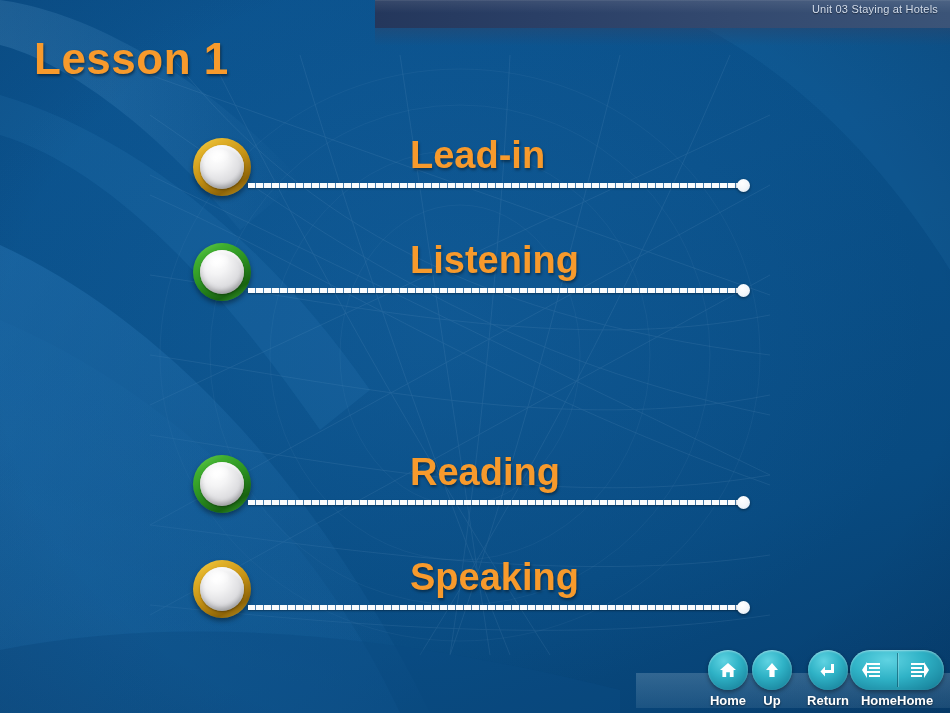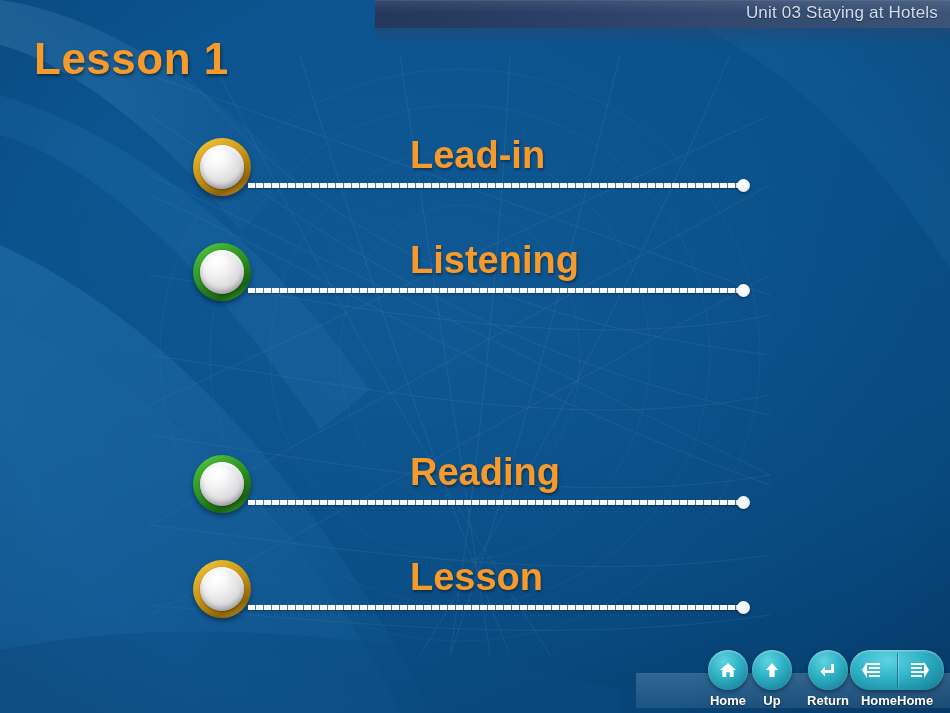--- a/index.html
+++ b/index.html
@@ -32,21 +32,21 @@
     position:absolute;left:375px;top:0;width:575px;height:28px;
     background:linear-gradient(90deg,#24375c 0%,#2a3f66 28%,#33496f 62%,#3b5478 100%);
     box-shadow:0 1px 0 rgba(255,255,255,0.07) inset;
   }
   .header-bar .hdr-sheen{
     position:absolute;left:0;top:0;right:0;height:13px;
     background:linear-gradient(180deg,rgba(255,255,255,0.09),rgba(255,255,255,0));
   }
   .header-title{
     position:absolute;right:12px;top:3px;
-    font-size:17px;color:#d2dceb;letter-spacing:.2px;
+    font-size:11px;color:#d2dceb;letter-spacing:.2px;
     text-shadow:0 1px 1px rgba(0,0,0,.45);
     white-space:nowrap;
   }
   .header-tail{
     position:absolute;left:375px;top:28px;width:575px;height:18px;
     background:linear-gradient(180deg,rgba(40,70,110,0.55),rgba(12,84,144,0));
   }
 
   
   .lesson-title{
@@ -283,21 +283,21 @@
     <div class="menu-row r4">
       <div class="pearl">
         <div class="ring gold"></div>
         <div class="inner"></div>
         <div class="glint"></div>
       </div>
       <div class="rule">
         <div class="bar"></div>
         <div class="dot"></div>
       </div>
-      <div class="menu-label">Lesson</div>
+      <div class="menu-label">Speaking</div>
     </div>
 
   </div>
 
   <div class="nav-band"></div>
 
   <div class="nav">
 
     <div class="nav-item home">
       <div class="nav-btn">

